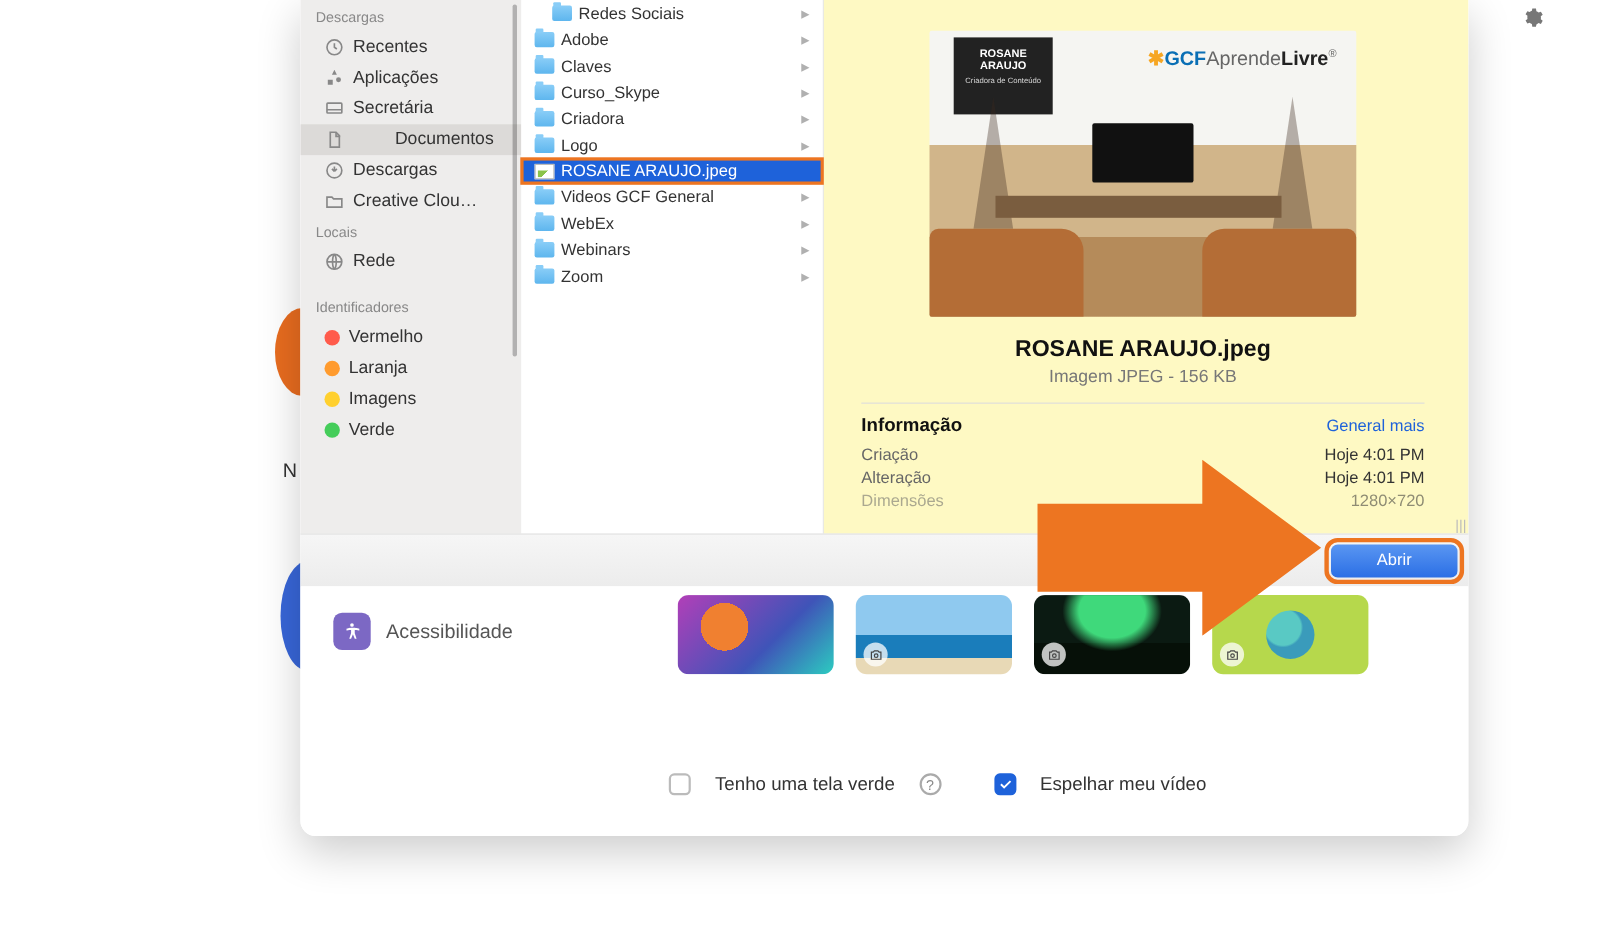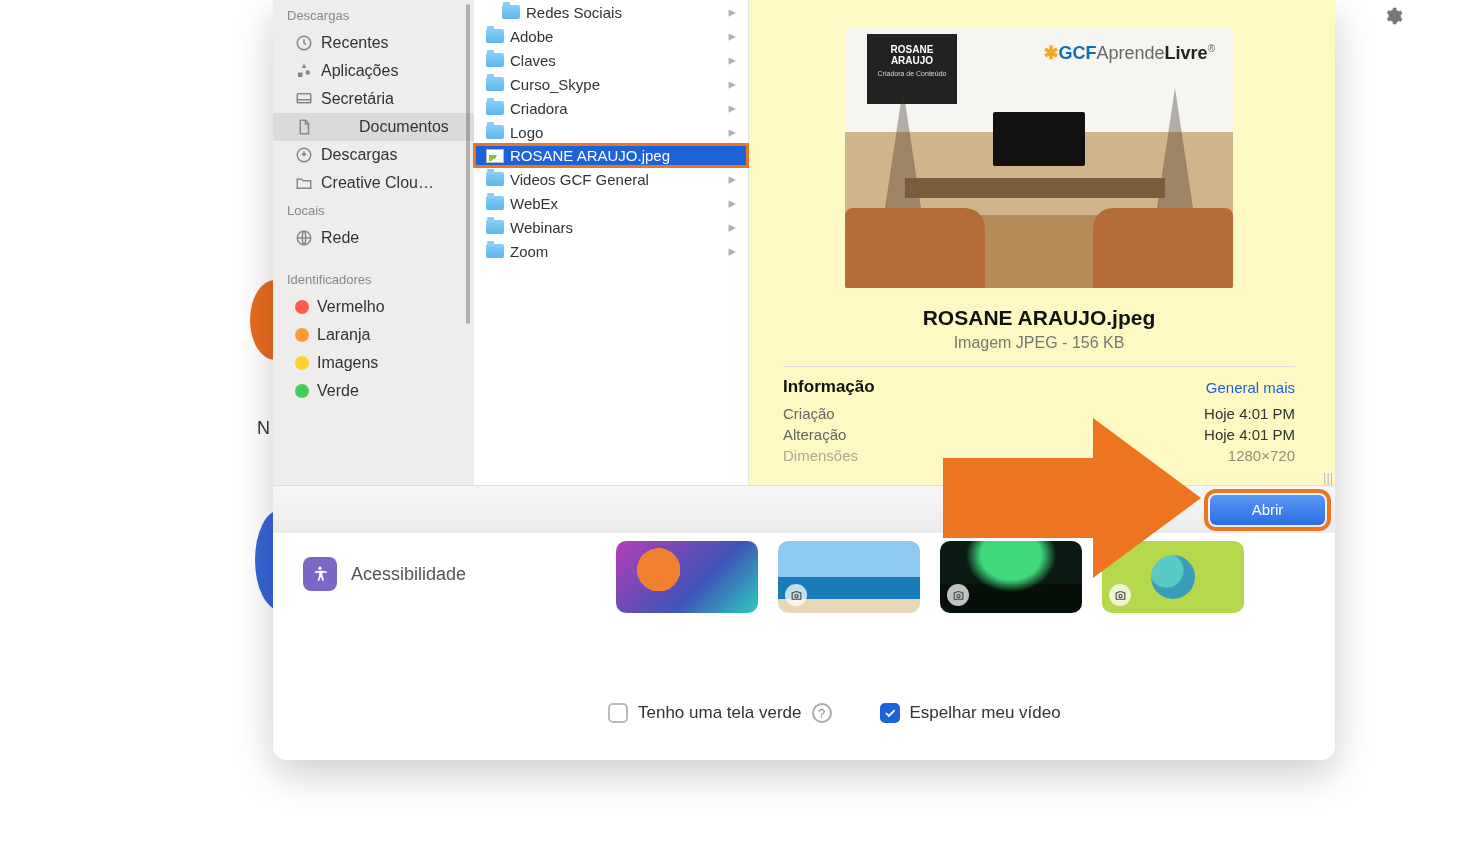--- a/index.html
+++ b/index.html
@@ -275,21 +275,21 @@
     .thumb.beach { background: linear-gradient(180deg,#8fc9ef 0 50%, #1a7dbb 50% 80%, #e8d9b6 80%); }
     .thumb.aurora { background: radial-gradient(ellipse at 50% 20%, #3fd97b 0 30%, transparent 45%), linear-gradient(180deg,#0b1a12 0 60%, #061008 60%); }
     .thumb.earth { background:#b6d84c; position:relative;}
     .thumb.earth::after { content:''; position:absolute; left:50%; top:50%; transform:translate(-50%,-50%); width:44px;height:44px;border-radius:50%; background:radial-gradient(circle at 35% 35%, #59c9c4 0 40%, #3a9bbb 45%);}
 
     .checks {
       position:absolute; left:335px; top:170px;
       display:flex; gap:48px; align-items:center;
       font-size:17px; color:#333;
     }
-    .check-item { display:flex; align-items:flex-end; gap:10px;}
+    .check-item { display:flex; align-items:flex-end; gap:22px;}
     .cbox { width:20px; height:20px; border-radius:5px; border:2px solid #bbb; background:#fff;}
     .cbox.checked { background:#1e62da; border-color:#1e62da; display:flex;align-items:center;justify-content:center;}
     .cbox.checked svg { width:14px; height:14px; stroke:#fff; stroke-width:3; fill:none;}
     .help-circ { width:20px;height:20px;border:2px solid #aaa;border-radius:50%;display:flex;align-items:center;justify-content:center;font-size:13px;color:#888;}
 
     
     .gear {
       position:absolute; right:70px; top:6px; width:20px;height:20px;
       z-index: 10;
     }

